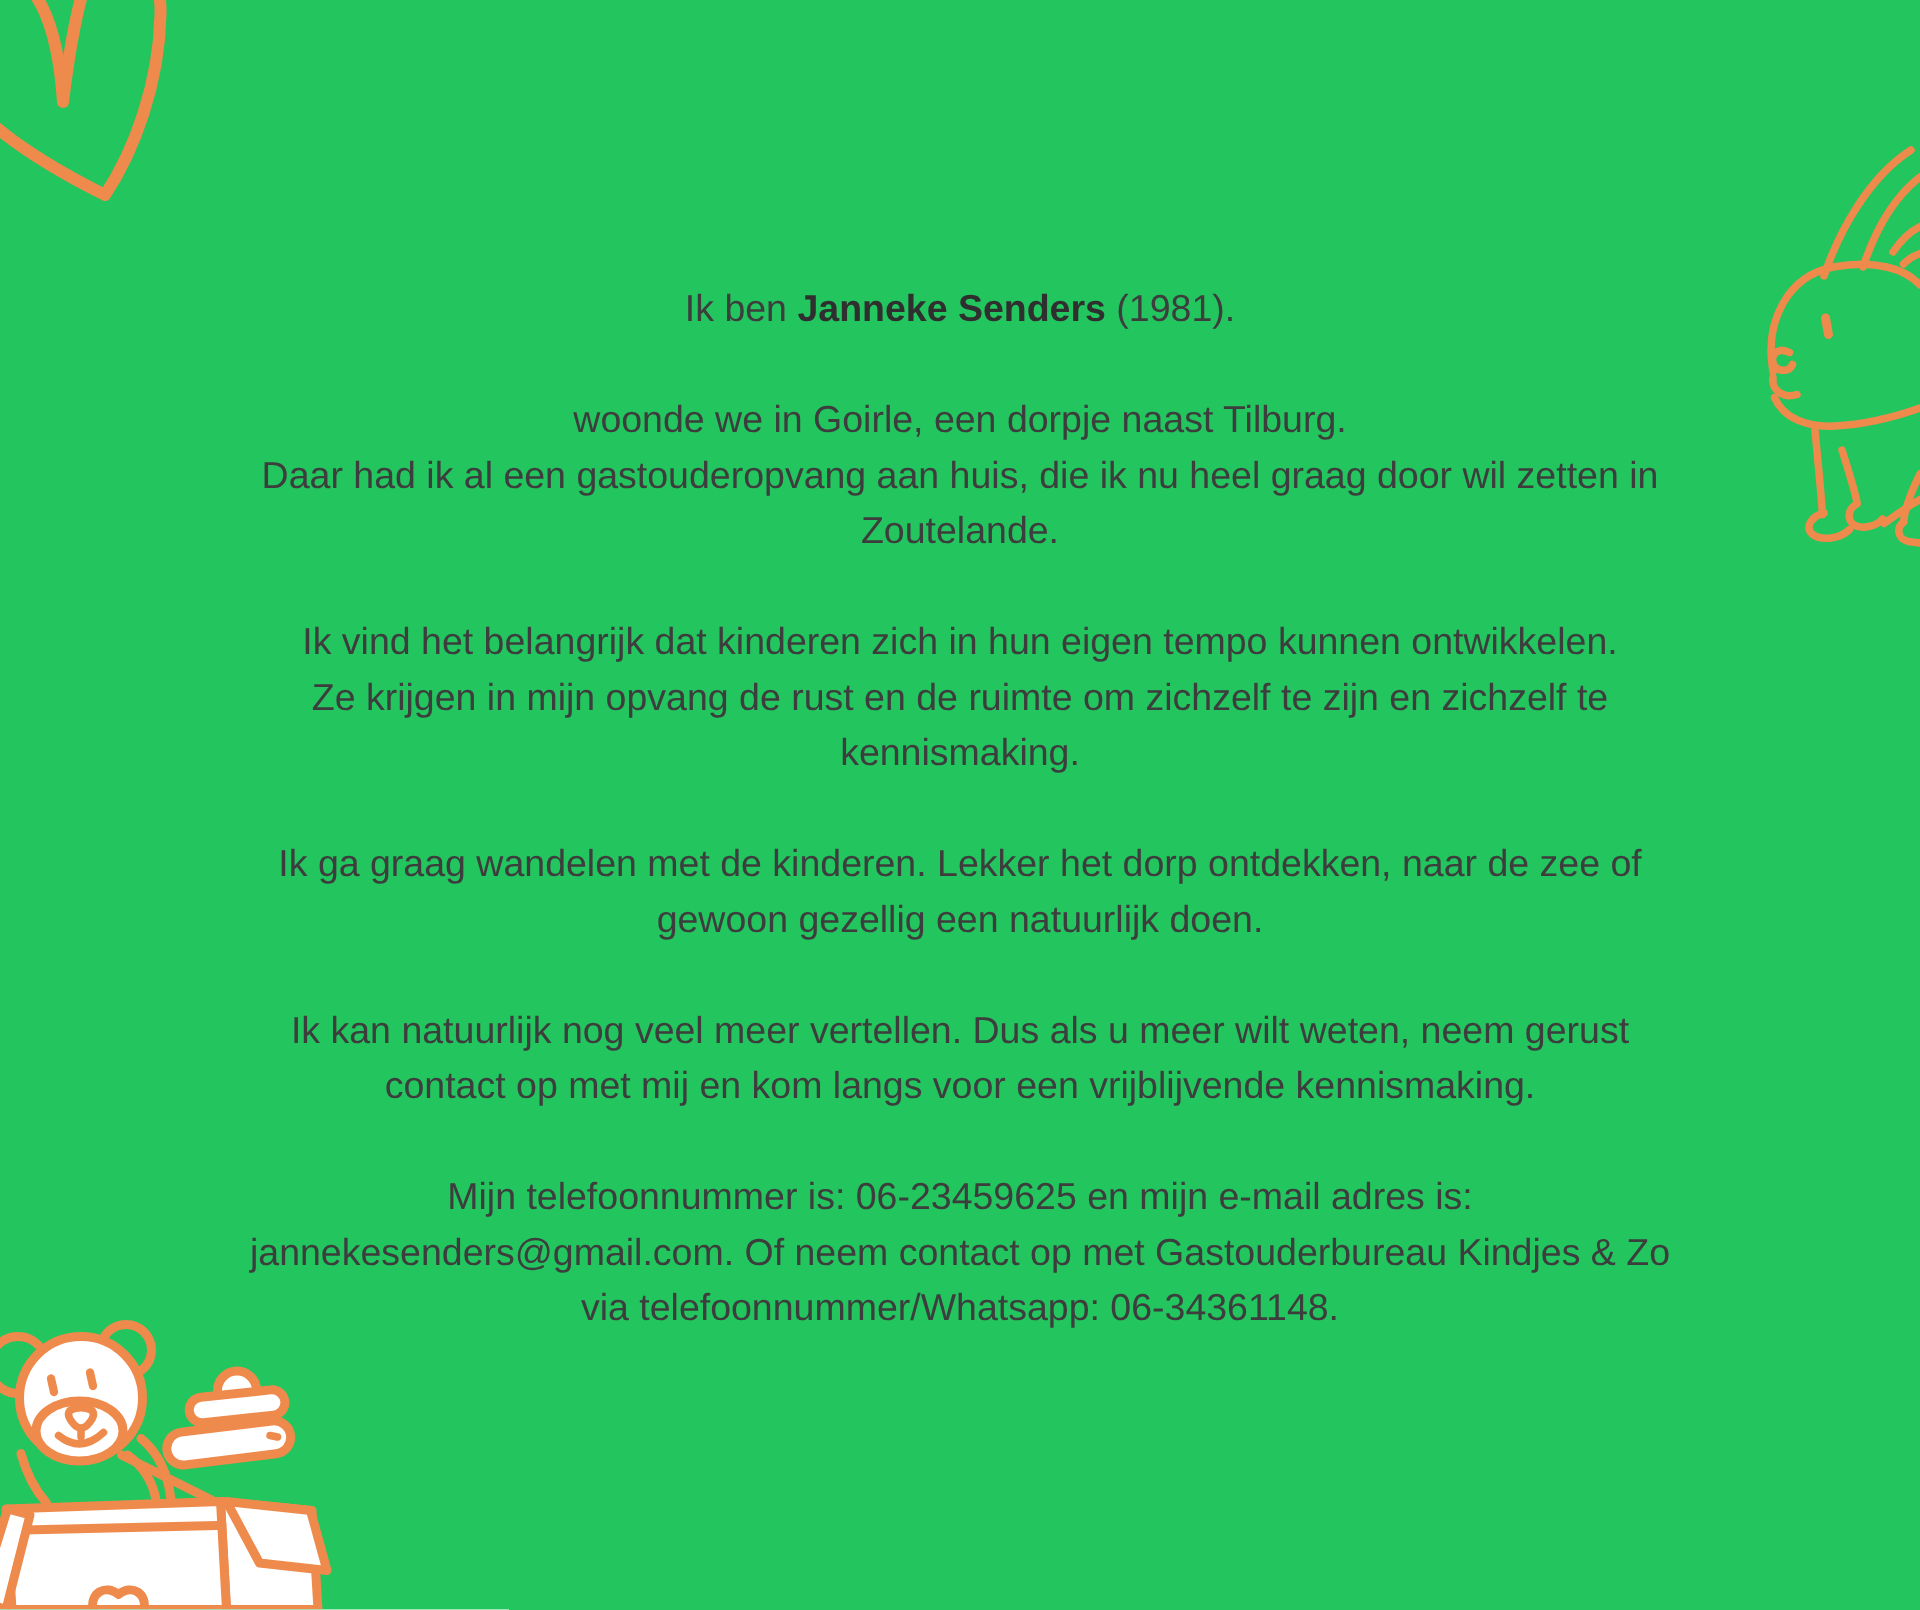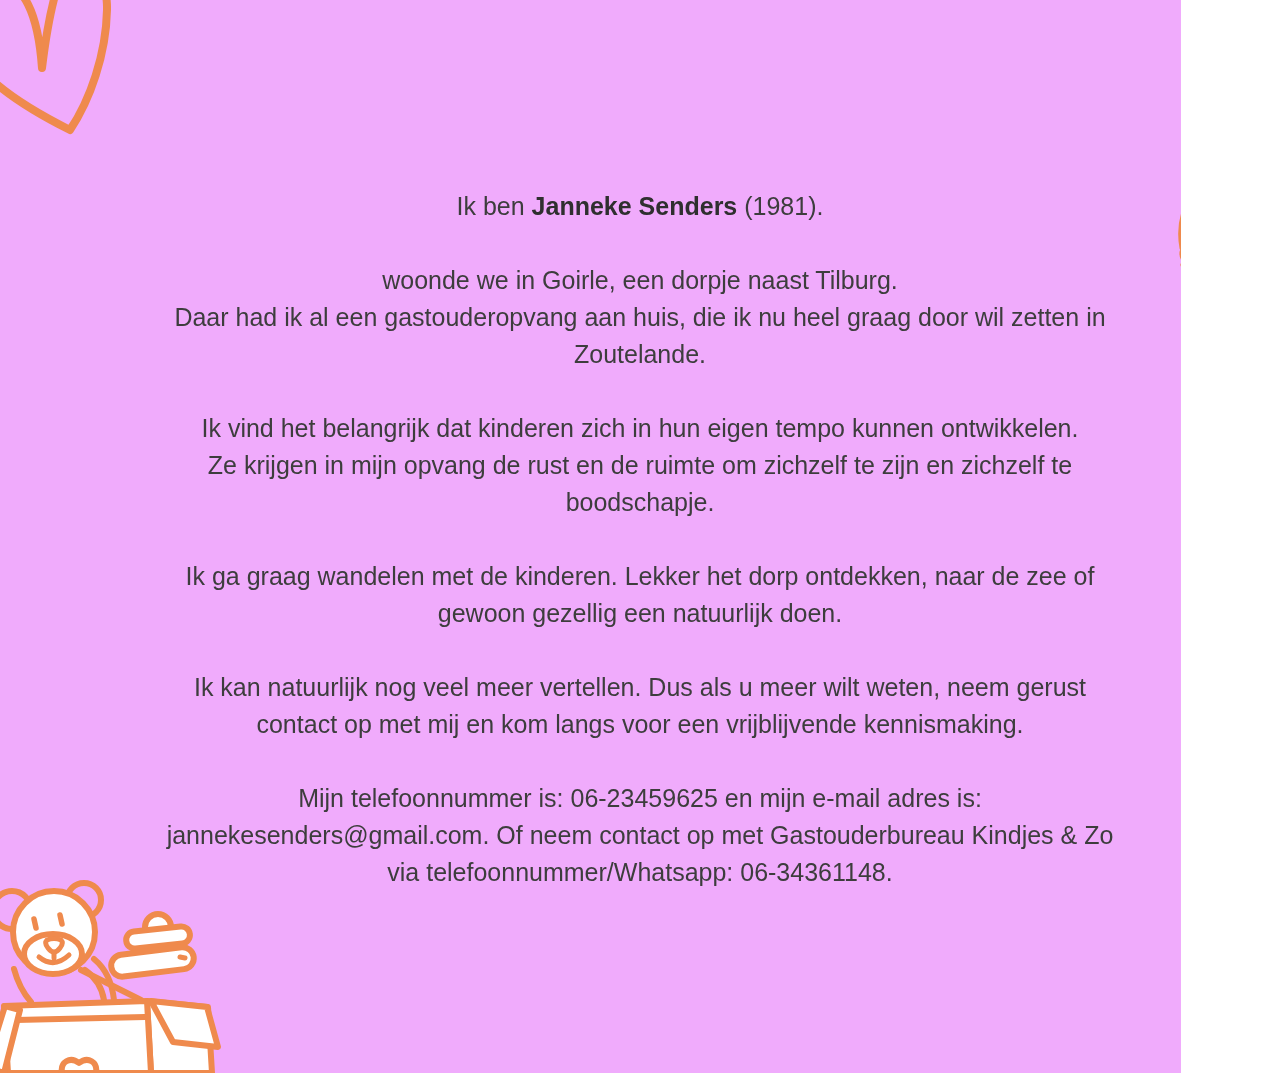--- a/index.html
+++ b/index.html
@@ -1,20 +1,20 @@
 <!DOCTYPE html>
 <html><head>
 <meta charset="utf-8">
 <style>
   html, body { margin: 0; padding: 0; background: #ffffff; }
   .canvas {
     position: relative;
-    width: 1181px;
+    width: 1280px;
     height: 1073px;
-    background: #f0abfc;
+    background: #22c55e;
     overflow: hidden;
     font-family: "Liberation Sans", "DejaVu Sans", sans-serif;
     color: #3d3d3d;
   }
   .deco { position: absolute; pointer-events: none; }
   .deco-heart  { left: -60px;  top: -60px; }
   .deco-rabbit { left: 1170px; top: 86px; }
   .deco-teddy  { left: 0px;    top: 870px; }
 
   .text-block {
@@ -98,21 +98,21 @@
 
     <div class="para">
       <div class="line">woonde we in Goirle, een dorpje naast Tilburg.</div>
       <div class="line">Daar had ik al een gastouderopvang aan huis, die ik nu heel graag door wil zetten in</div>
       <div class="line">Zoutelande.</div>
     </div>
 
     <div class="para">
       <div class="line">Ik vind het belangrijk dat kinderen zich in hun eigen tempo kunnen ontwikkelen.</div>
       <div class="line">Ze krijgen in mijn opvang de rust en de ruimte om zichzelf te zijn en zichzelf te</div>
-      <div class="line">boodschapje.</div>
+      <div class="line">kennismaking.</div>
     </div>
 
     <div class="para">
       <div class="line">Ik ga graag wandelen met de kinderen. Lekker het dorp ontdekken, naar de zee of</div>
       <div class="line">gewoon gezellig een natuurlijk doen.</div>
     </div>
 
     <div class="para">
       <div class="line">Ik kan natuurlijk nog veel meer vertellen. Dus als u meer wilt weten, neem gerust</div>
       <div class="line">contact op met mij en kom langs voor een vrijblijvende kennismaking.</div>

